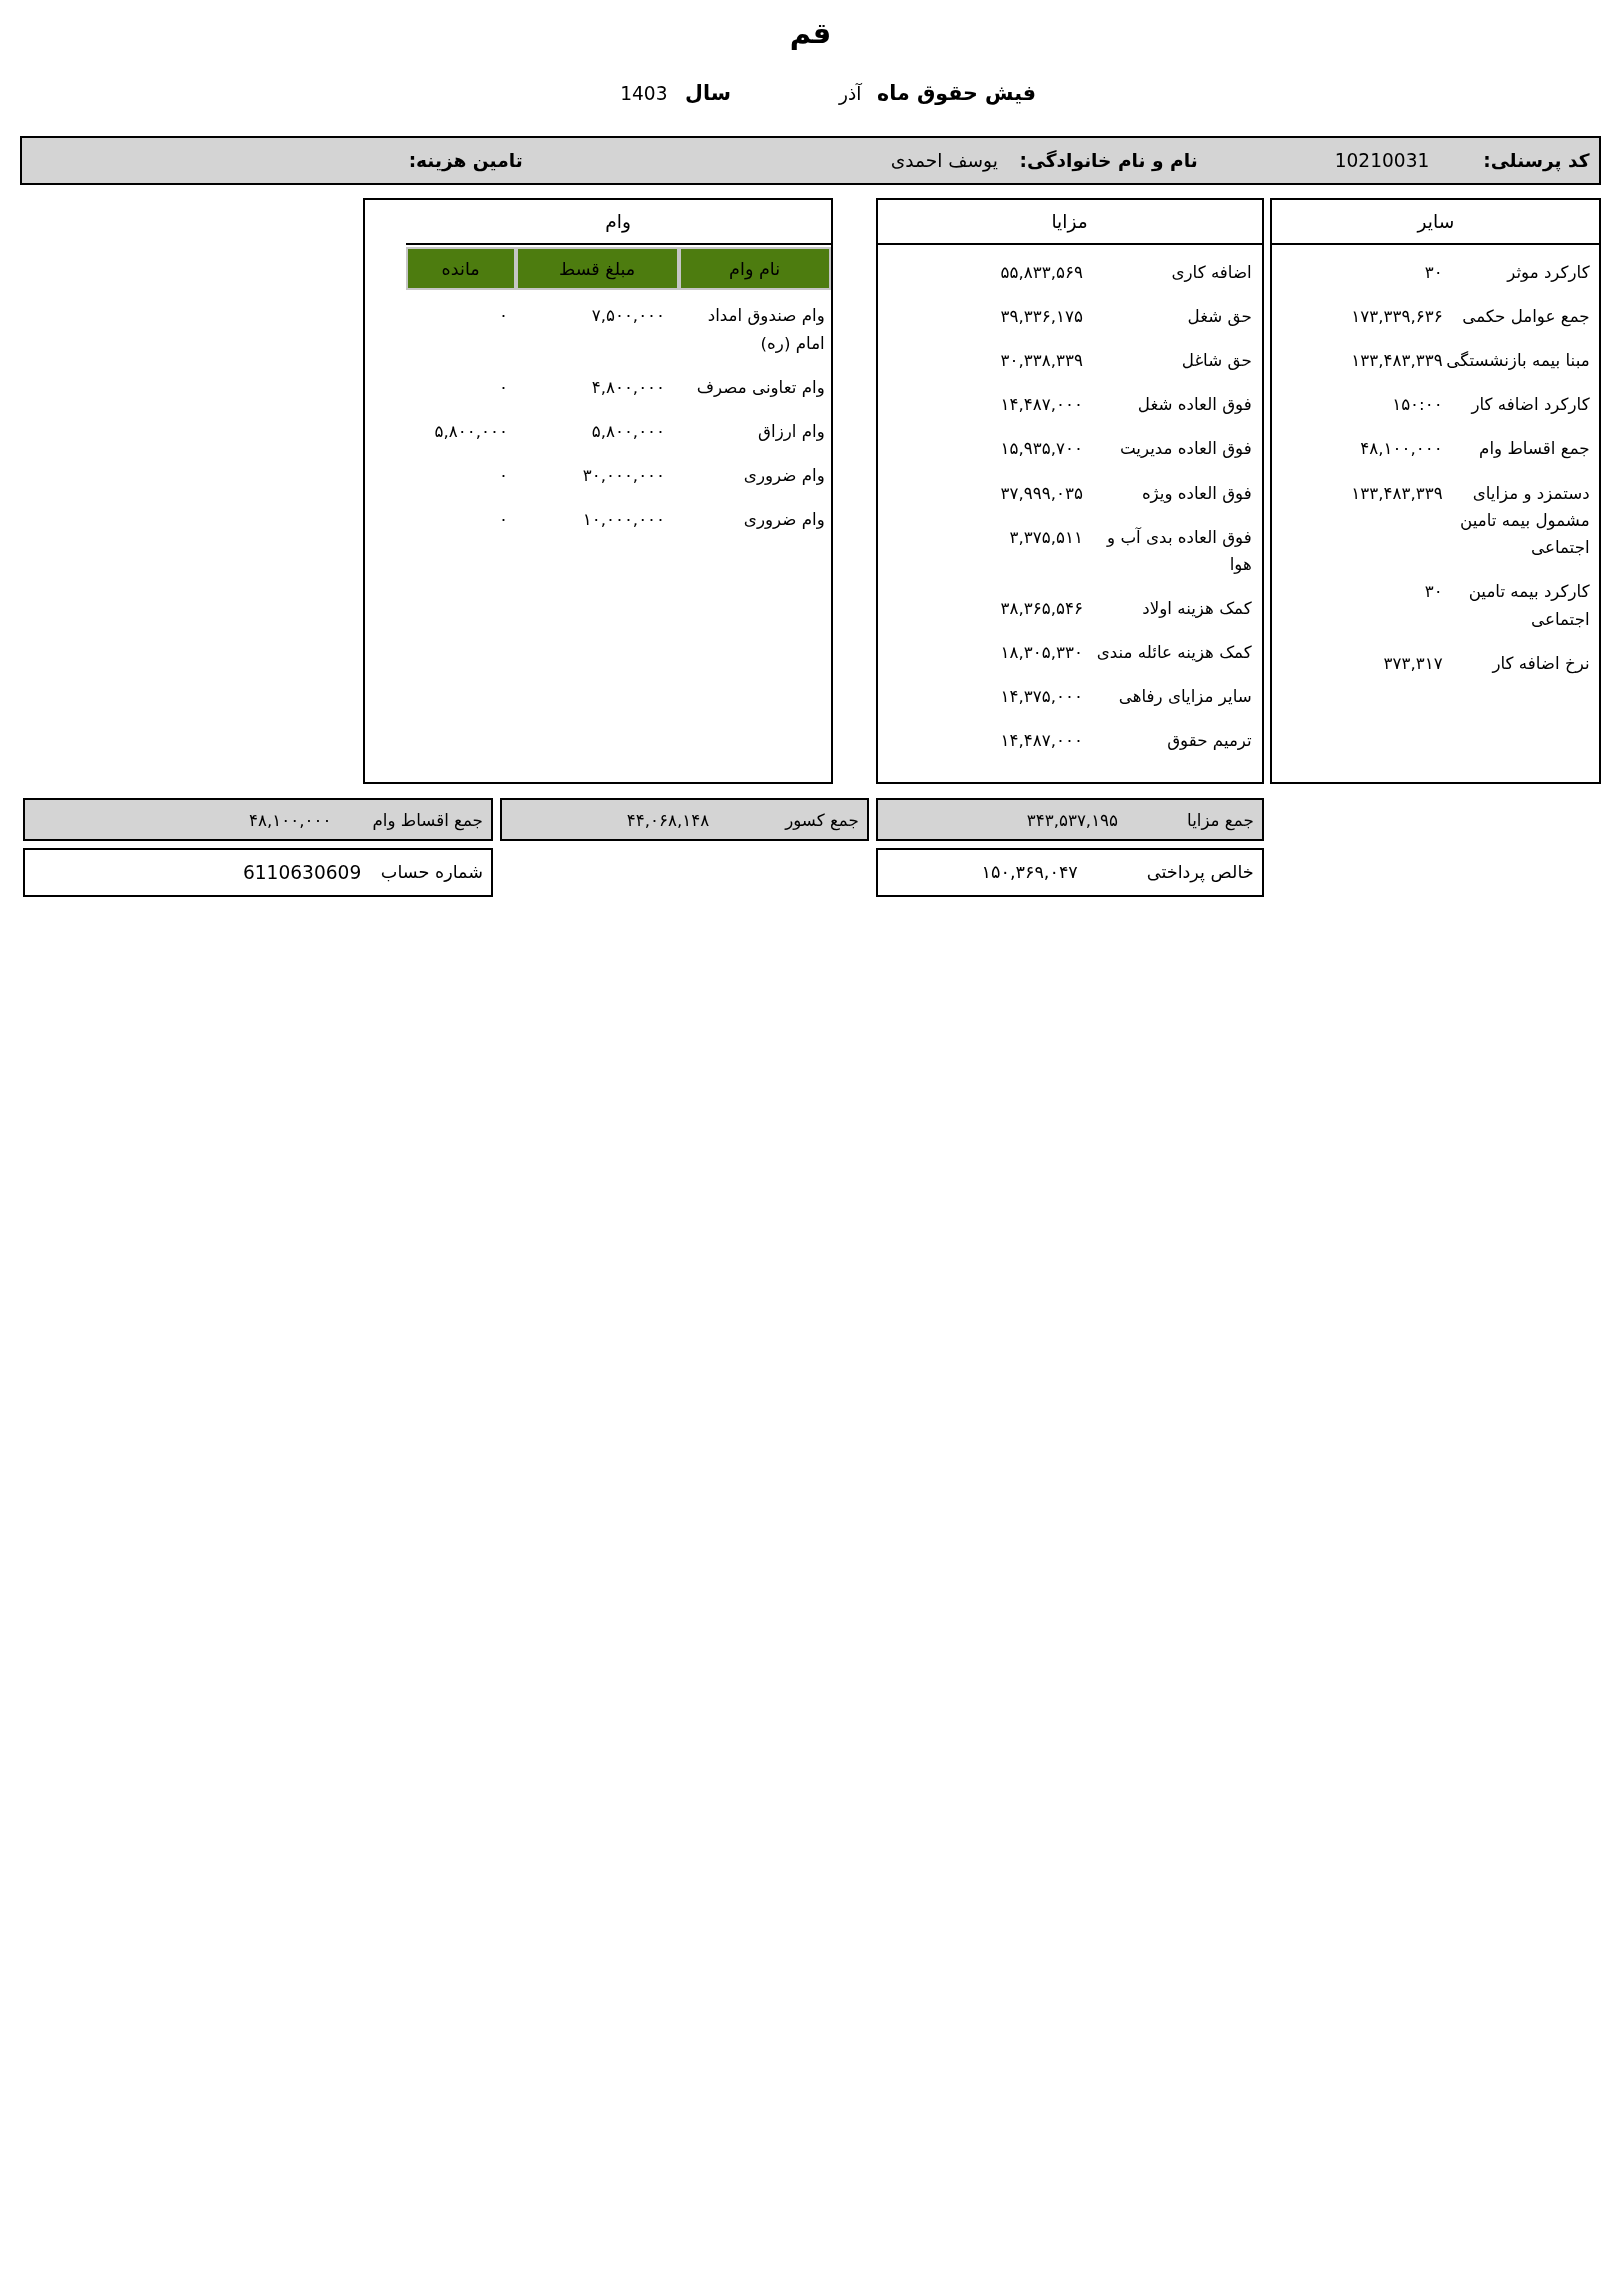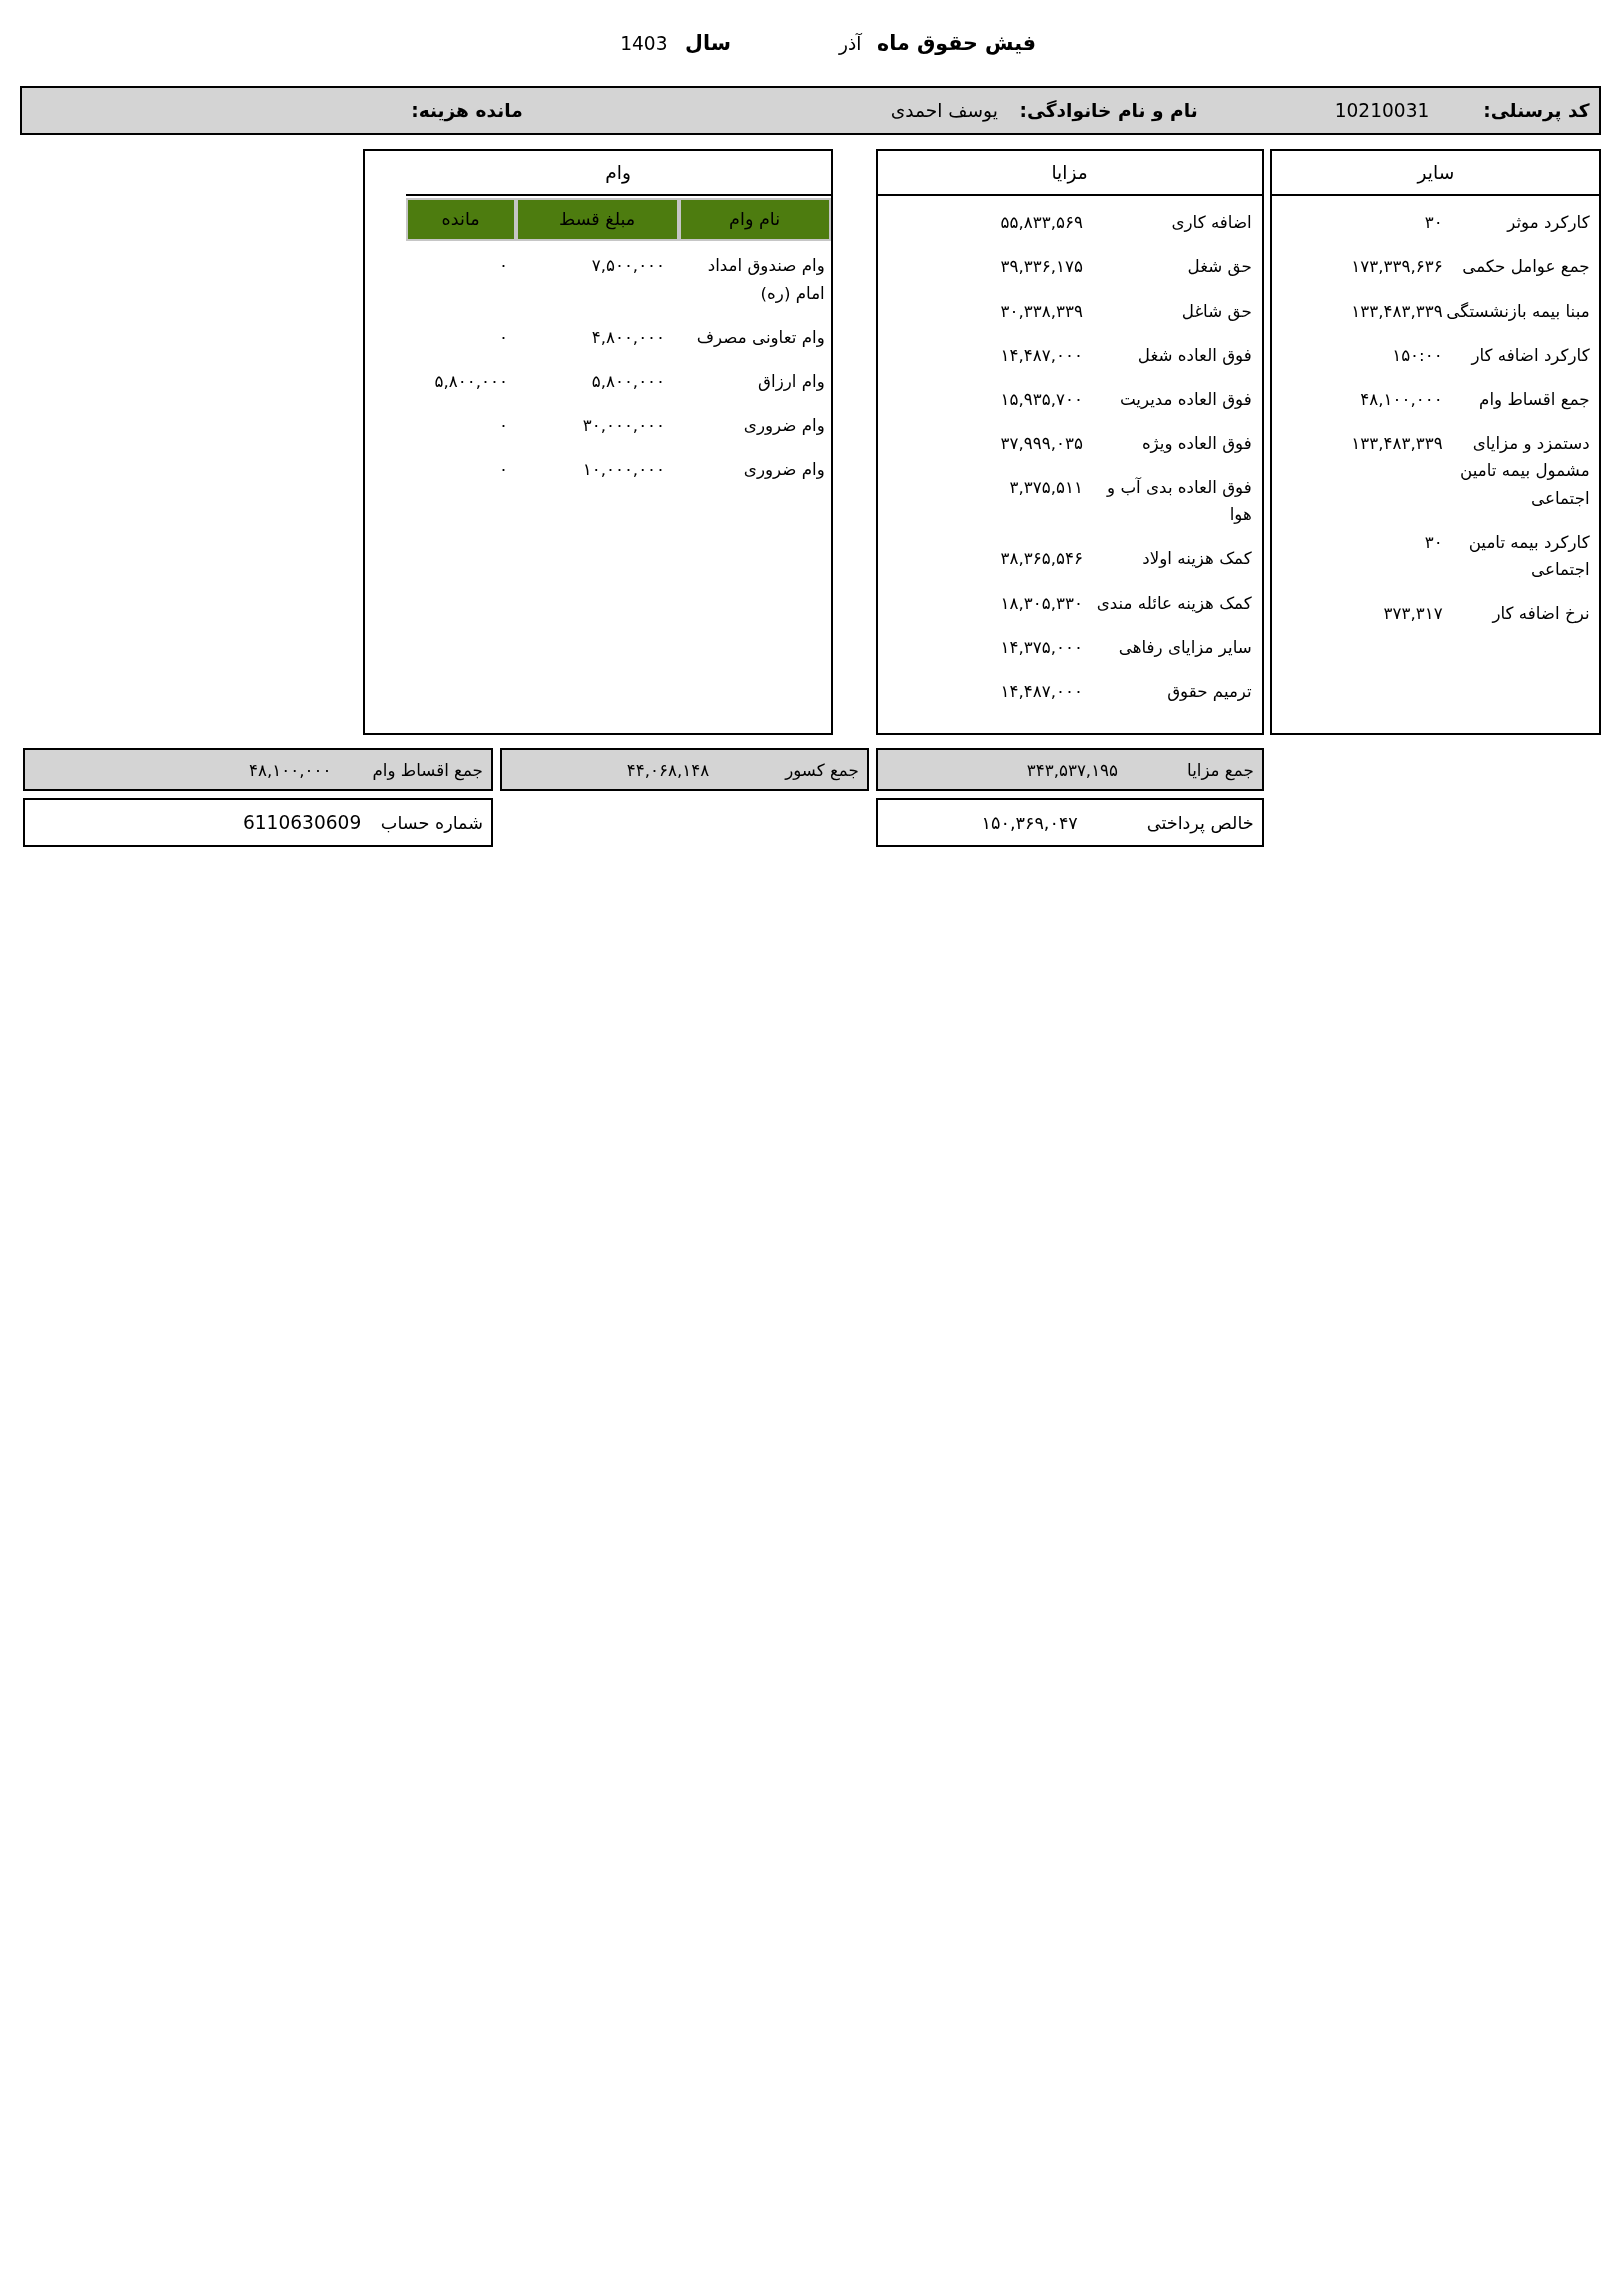--- a/index.html
+++ b/index.html
@@ -89,34 +89,35 @@
   .bigbox .lbl { padding-inline-start:7.8px; }
   .bigbox .val { flex:1; }
   .bb-net .val { padding-right:69px; }
   .bb-account .val { padding-right:19.6px; font-size:18.6px; }
 </style>
 </head>
 <body>
 
 <div class="sheet">
 
+  <div class="city-title">قم</div>
 
   <div class="subtitle">
     <span class="b">فیش حقوق ماه</span>
     <span class="month">آذر</span>
     <span class="b yearlbl">سال</span>
     <span class="year">1403</span>
   </div>
 
   <div class="topbar">
     <span class="lab ms10">کد پرسنلی:</span>
     <span class="ms55">10210031</span>
     <span class="lab ms140">نام و نام خانوادگی:</span>
     <span class="ms22">یوسف احمدی</span>
-    <span class="lab ms375">مانده هزینه:</span>
+    <span class="lab ms375">تامین هزینه:</span>
     <span></span>
   </div>
 
   <div class="cols">
 
     <div class="colbox col-other">
       <div class="colhead">سایر</div>
       <div class="colbody">
         <div class="r">
           <span class="lbl">کارکرد موثر</span>

